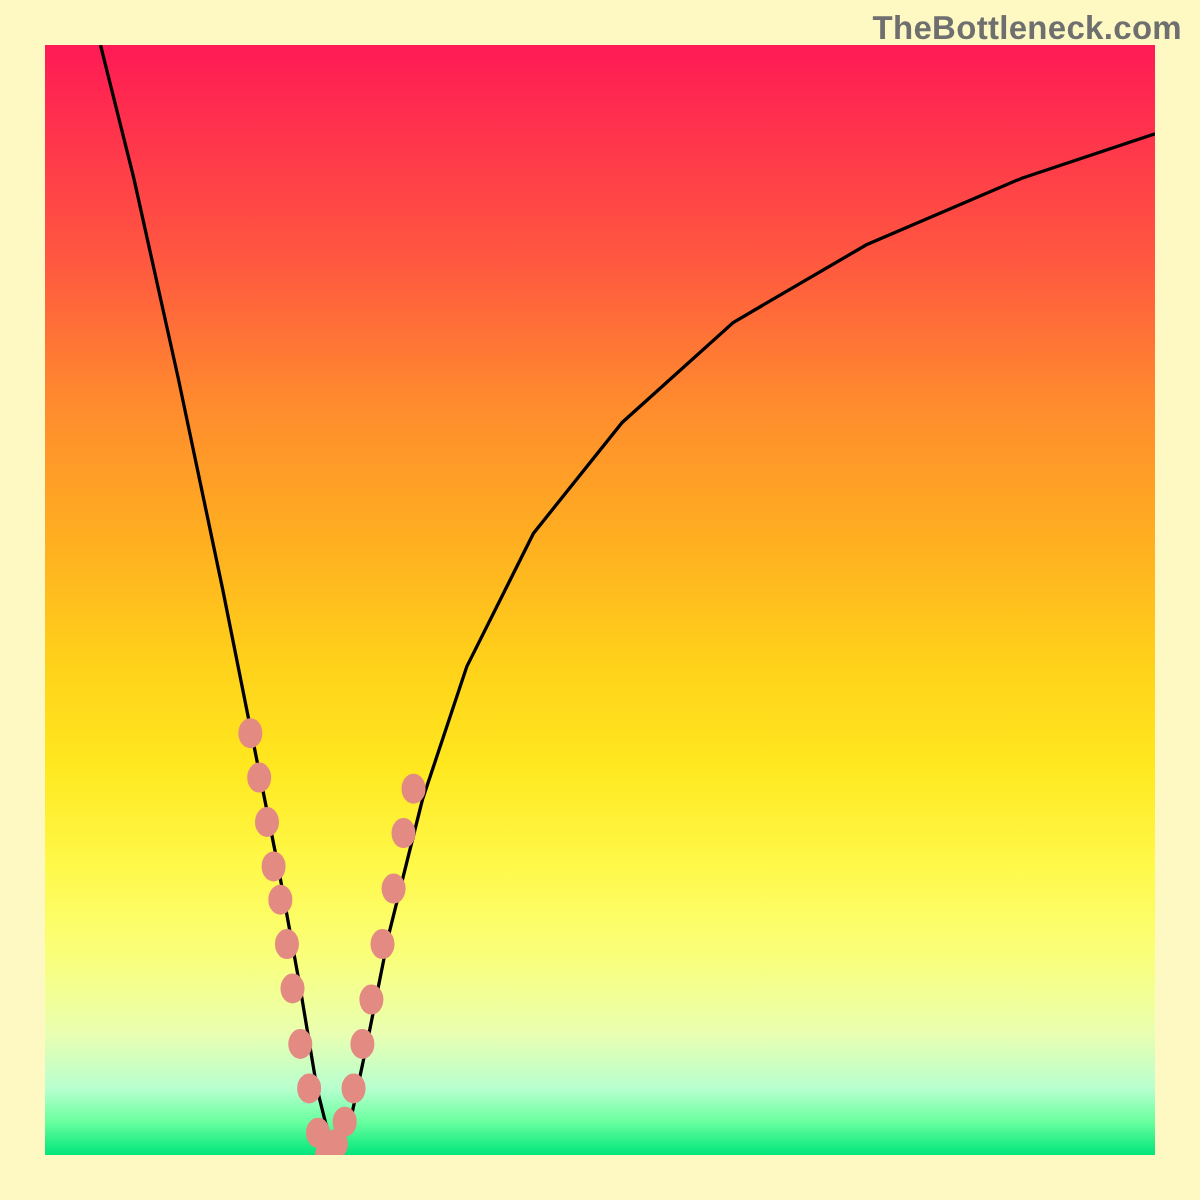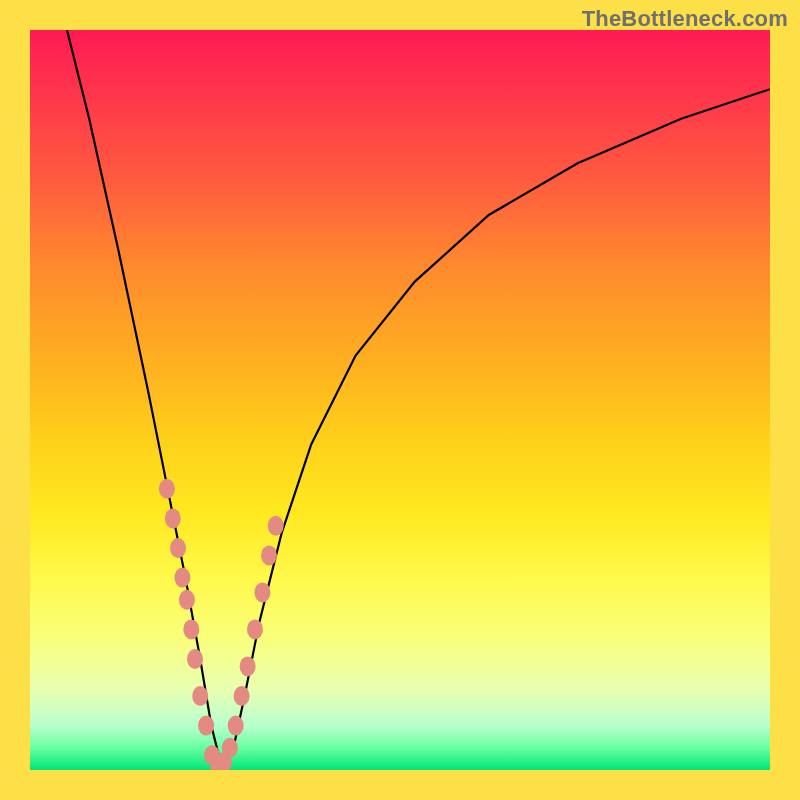--- a/index.html
+++ b/index.html
@@ -10,21 +10,21 @@
     background: #000;
     overflow: hidden;
     font-family: Arial, Helvetica, sans-serif;
   }
   .frame {
     position: absolute;
     left: 0;
     top: 0;
     width: 800px;
     height: 800px;
-    background: #fde047;
+    background: #fef9c3;
   }
   .plot {
     position: absolute;
     left: 30px;
     top: 30px;
     width: 740px;
     height: 740px;
     background: linear-gradient(
       to bottom,
       #ff1a55 0%,

